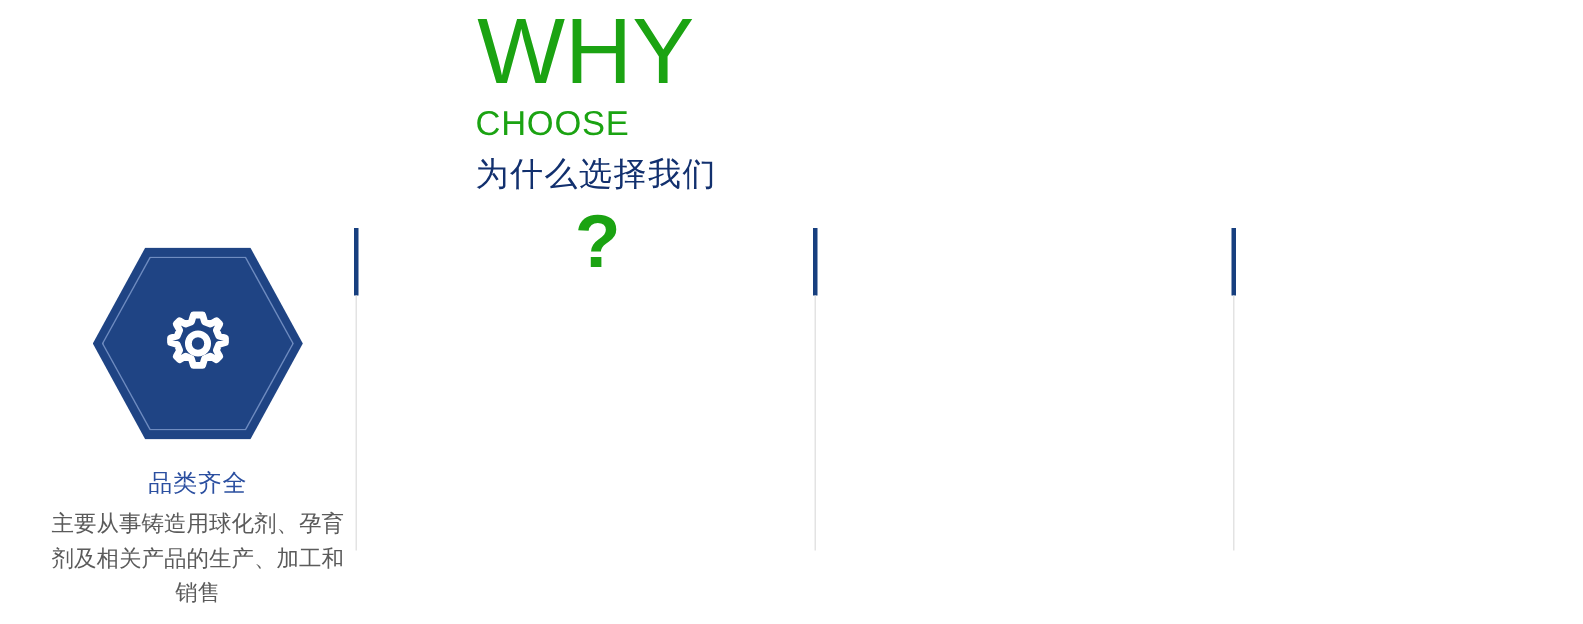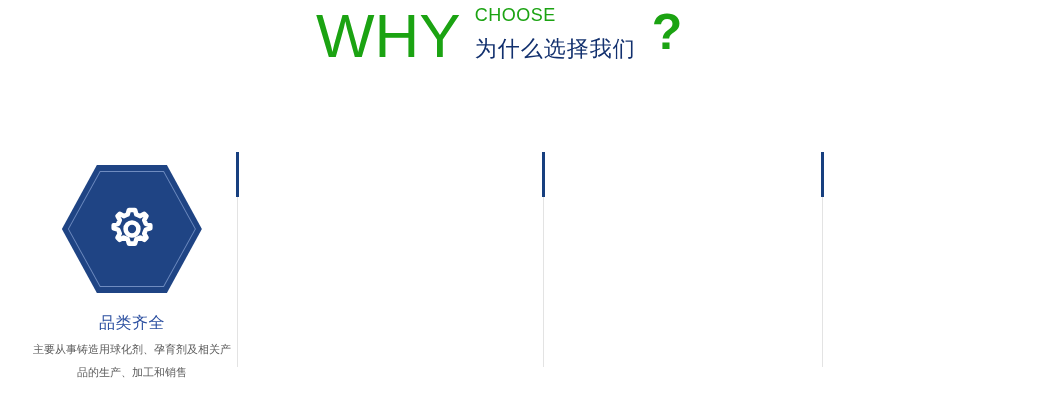--- a/index.html
+++ b/index.html
@@ -18,41 +18,42 @@
   
   #section-header {
     position: absolute;
     left: 0;
     top: 0;
     width: 1055px;
     height: 100px;
   }
   #header-inner {
     position: absolute;
-    left: 316px;
+    left: 303px;
     top: 0;
     display: flex;
     align-items: center;
+    flex-direction: column;
   }
   .why-word {
     font-size: 62px;
     line-height: 64px;
     color: #1ba312;
     font-weight: 400;
     letter-spacing: 0px;
     padding-top: 3px;
   }
   .head-stack {
     display: flex;
     flex-direction: column;
     margin-left: 14px;
     padding-top: 2px;
   }
   .choose-word {
-    font-size: 18px;
+    font-size: 23px;
     line-height: 26px;
     color: #1ba312;
     letter-spacing: 0.5px;
   }
   .cn-title {
     font-size: 22px;
     line-height: 38px;
     color: #12306e;
     letter-spacing: 1px;
     margin-top: 2px;
@@ -130,21 +131,21 @@
   }
   .card-title {
     font-size: 16px;
     line-height: 20px;
     color: #2b4fa0;
     margin-top: 20px;
     text-align: center;
     letter-spacing: 0.5px;
   }
   .card-desc {
-    font-size: 11px;
+    font-size: 15px;
     line-height: 23px;
     color: #5b5b5b;
     text-align: center;
     margin-top: 5px;
     width: 200px;
   }
 
   
   .divider {
     position: absolute;

